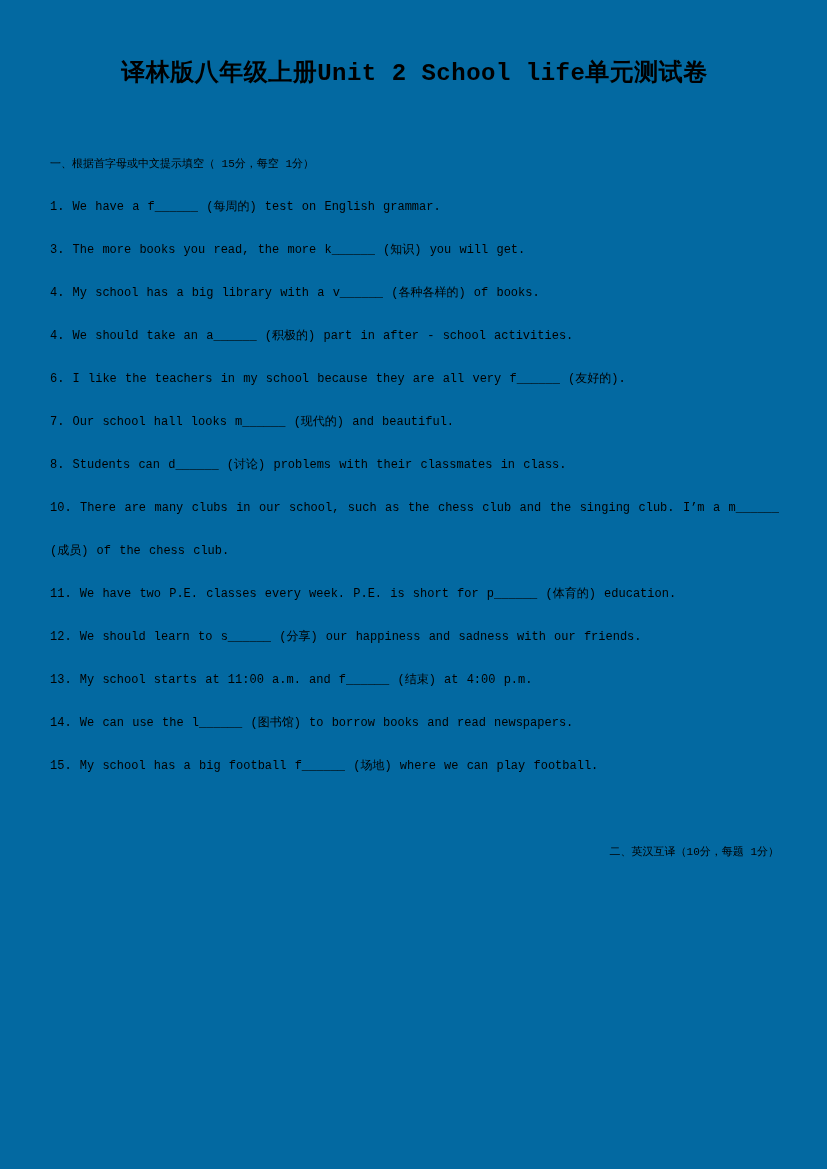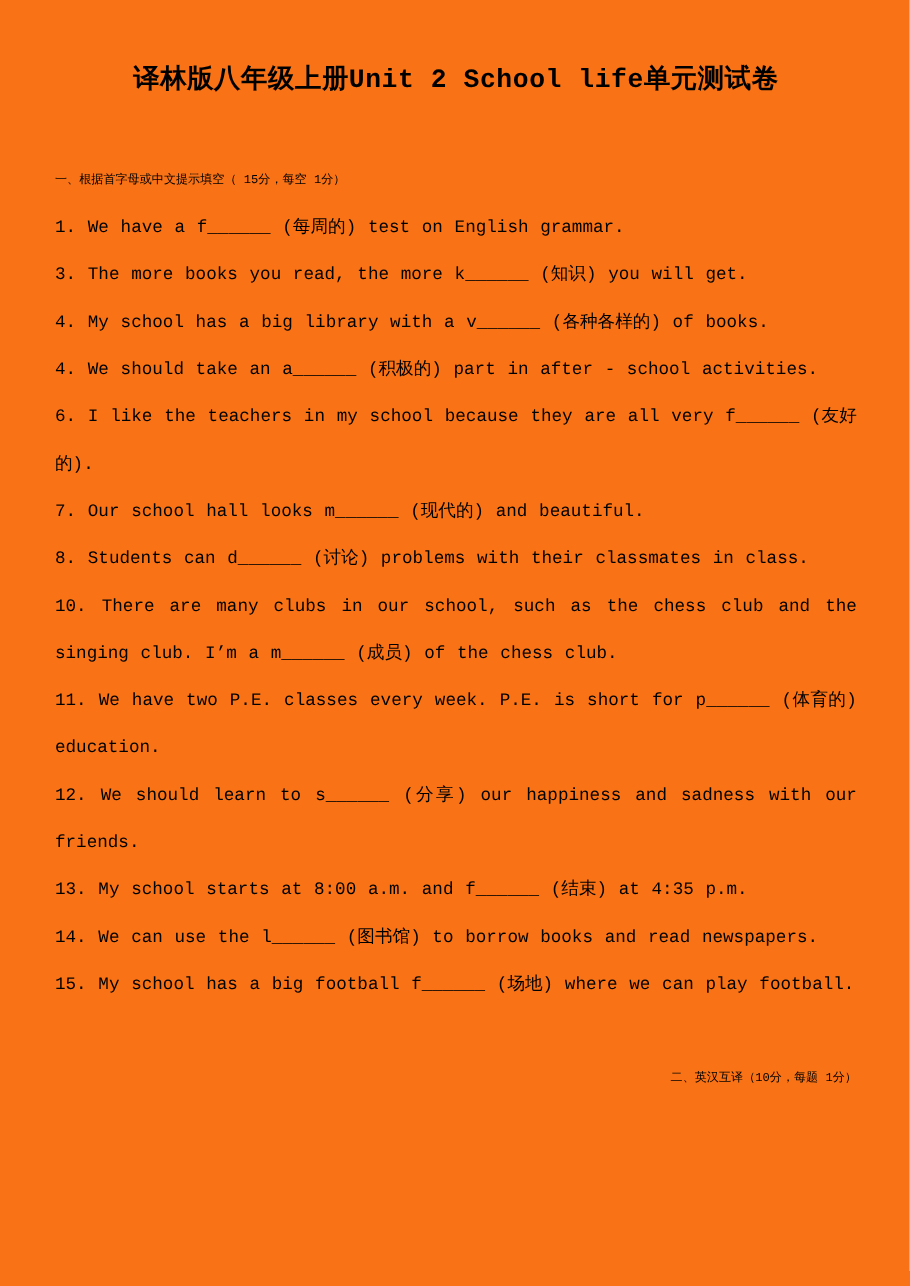--- a/index.html
+++ b/index.html
@@ -12,21 +12,21 @@
     height: 1169px;
     font-family: "Liberation Mono", "DejaVu Sans Mono", monospace;
     color: #000000;
     overflow: hidden;
   }
   .page {
     box-sizing: border-box;
     width: 827px;
     height: 1169px;
     padding: 30px 48px 30px 50px;
-    background: #f97316;
+    background: #0369a1;
   }
   .doc-title {
     font-size: 24px;
     font-weight: bold;
     text-align: center;
     margin: 28px 0 0 0;
     line-height: 32px;
     letter-spacing: 0.5px;
   }
   .section {
@@ -39,21 +39,21 @@
     margin: 0;
   }
   .section-1 {
     margin-top: 53px;
   }
   .section-2 {
     margin-top: 43px;
     text-align: right;
   }
   .question {
-    font-size: 16px;
+    font-size: 12px;
     line-height: 43px;
     margin: 0;
     text-align: justify;
     word-spacing: 1px;
   }
 </style>
 </head>
 <body>
 
 <div class="page">
@@ -66,21 +66,21 @@
     <p class="question">1. We have a f______ (每周的) test on English grammar.</p>
     <p class="question">3. The more books you read, the more k______ (知识) you will get.</p>
     <p class="question">4. My school has a big library with a v______ (各种各样的) of books.</p>
     <p class="question">4. We should take an a______ (积极的) part in after - school activities.</p>
     <p class="question">6. I like the teachers in my school because they are all very f______ (友好的).</p>
     <p class="question">7. Our school hall looks m______ (现代的) and beautiful.</p>
     <p class="question">8. Students can d______ (讨论) problems with their classmates in class.</p>
     <p class="question">10. There are many clubs in our school, such as the chess club and the singing club. I’m a m______ (成员) of the chess club.</p>
     <p class="question">11. We have two P.E. classes every week. P.E. is short for p______ (体育的) education.</p>
     <p class="question">12. We should learn to s______ (分享) our happiness and sadness with our friends.</p>
-    <p class="question">13. My school starts at 8:00 a.m. and f______ (结束) at 4:35 p.m.</p>
+    <p class="question">13. My school starts at 11:00 a.m. and f______ (结束) at 4:00 p.m.</p>
     <p class="question">14. We can use the l______ (图书馆) to borrow books and read newspapers.</p>
     <p class="question">15. My school has a big football f______ (场地) where we can play football.</p>
   </div>
 
   <div class="section section-2">
     <p class="section-heading">二、英汉互译（10分，每题 1分）</p>
   </div>
 
 </div>
 

